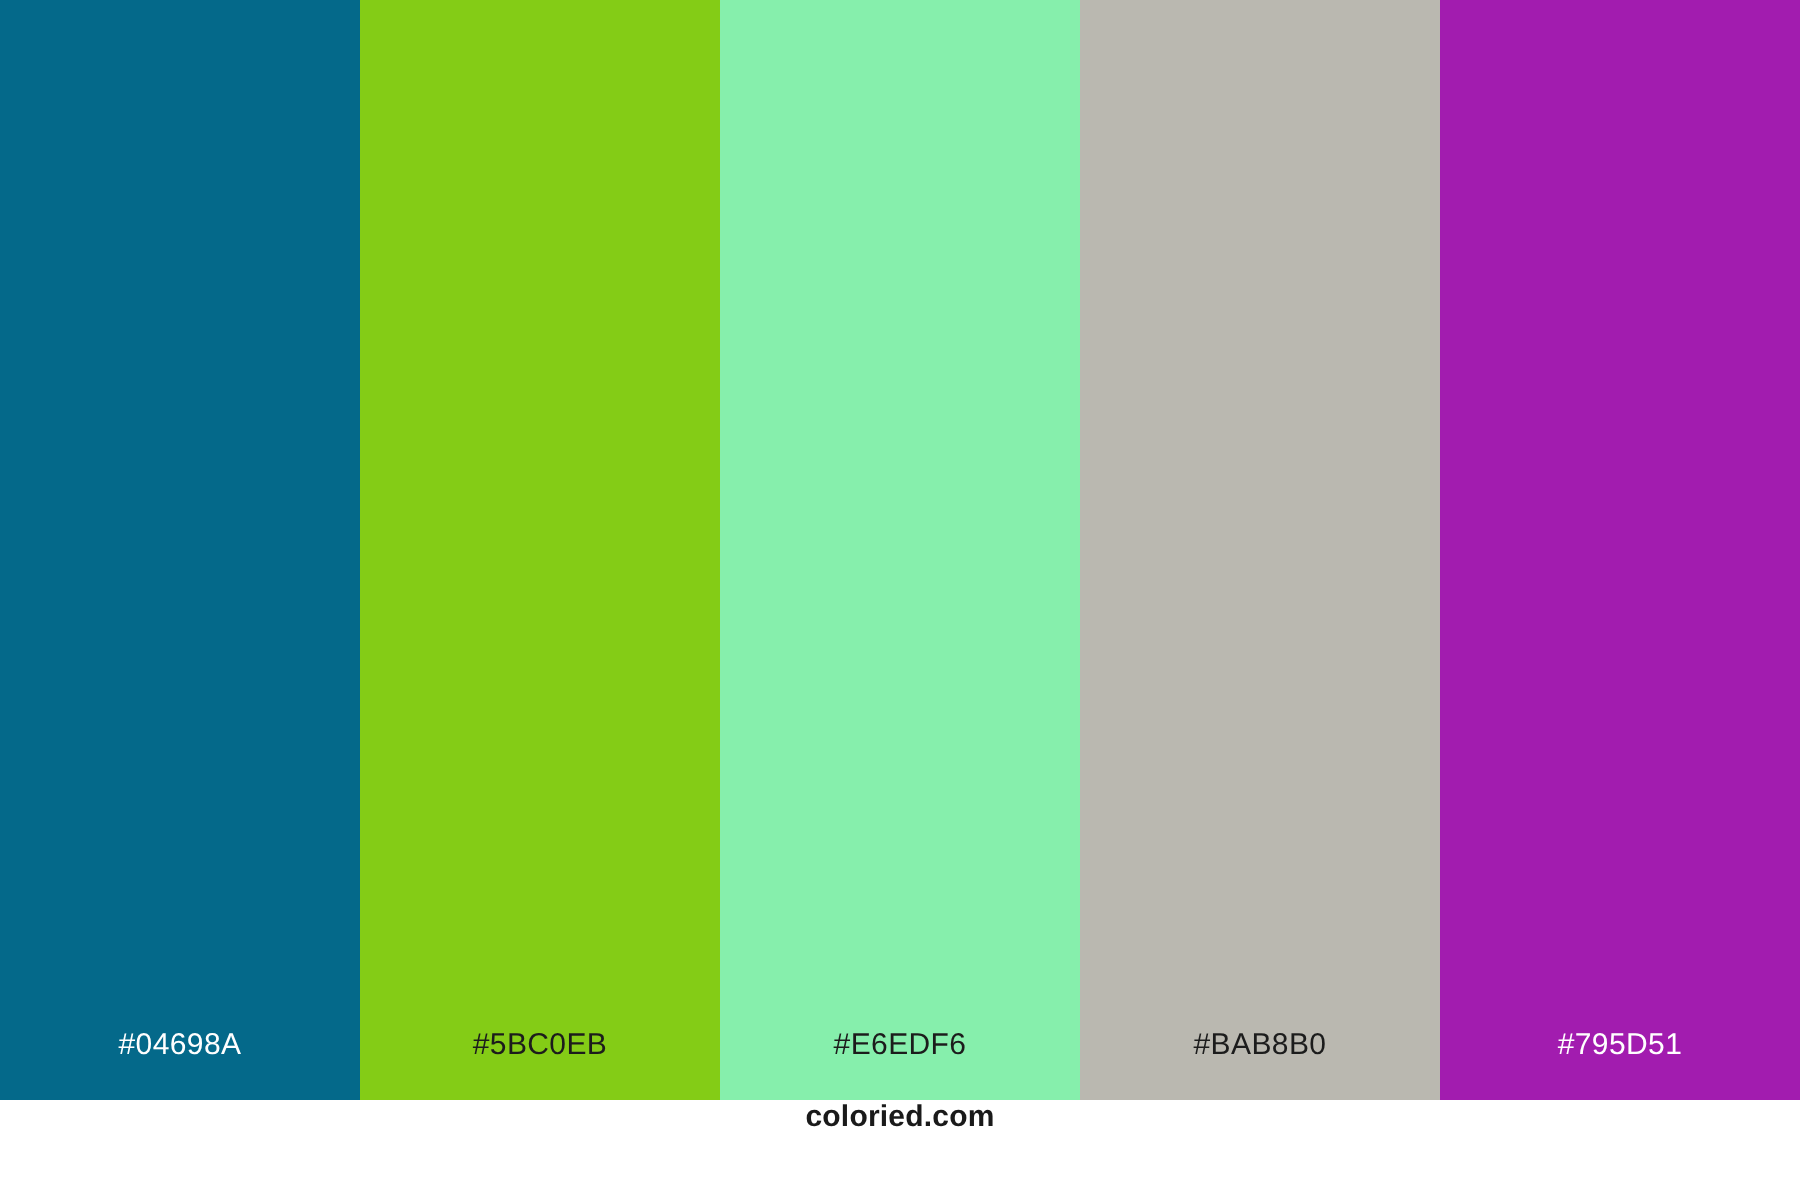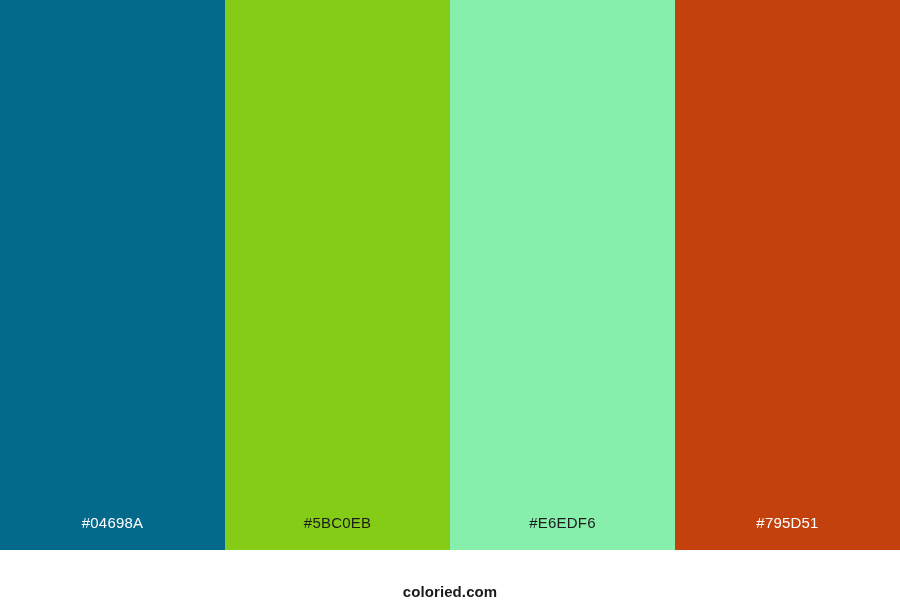--- a/index.html
+++ b/index.html
@@ -56,21 +56,21 @@
   }
 
   .label-light { color: #ffffff; }
   .label-dark  { color: #1c1c1c; }
 
   #footer-bar {
     flex: 1 1 auto;
     width: 900px;
     background: #ffffff;
     display: flex;
-    align-items: flex-end;
+    align-items: flex-start;
     justify-content: center;
   }
 
   #site-credit {
     font-family: "Liberation Sans", sans-serif;
     font-size: 15px;
     font-weight: bold;
     color: #1a1a1a;
     letter-spacing: 0.1px;
     line-height: 17px;
@@ -89,22 +89,25 @@
     </div>
 
     <div class="swatch" style="background-color: #84cc16;">
       <span class="swatch-label label-dark">#5BC0EB</span>
     </div>
 
     <div class="swatch" style="background-color: #86efac;">
       <span class="swatch-label label-dark">#E6EDF6</span>
     </div>
 
+    <div class="swatch" style="background-color: rgb(186, 184, 176);">
+      <span class="swatch-label label-dark">#BAB8B0</span>
+    </div>
 
-    <div class="swatch" style="background-color: #c2410c;">
+    <div class="swatch" style="background-color: #a21caf;">
       <span class="swatch-label label-light">#795D51</span>
     </div>
 
   </div>
 
   <div id="footer-bar">
     <span id="site-credit">coloried.com</span>
   </div>
 
 </div>

